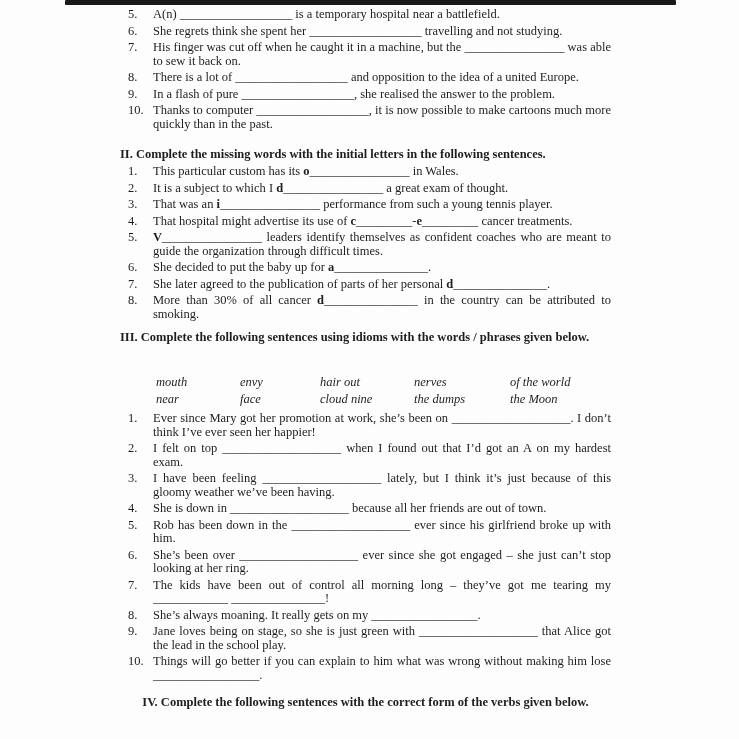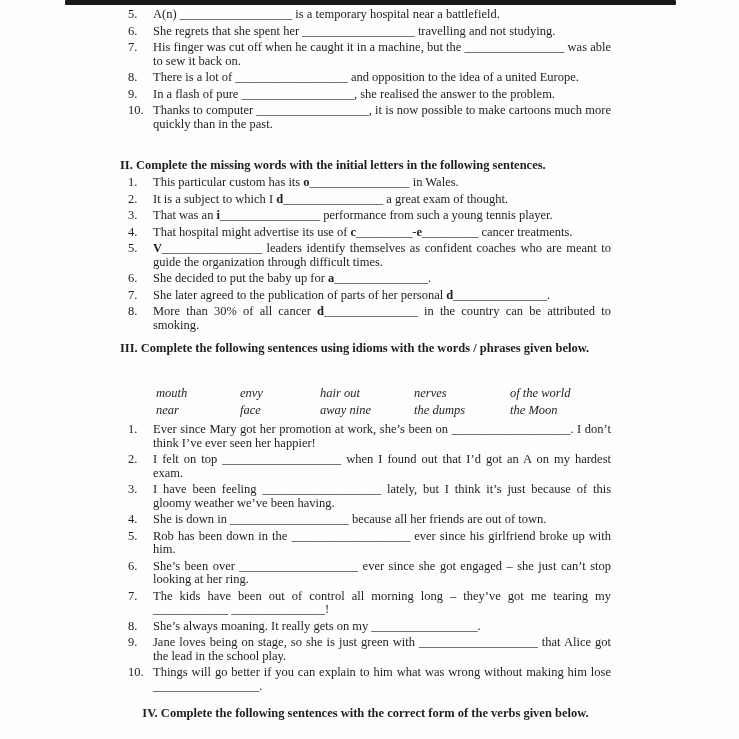--- a/index.html
+++ b/index.html
@@ -18,21 +18,21 @@
     width: 611px; height: 5px;
     background: #191919;
     border-radius: 1px;
   }
   .content {
     padding: 8px 128px 0 120px;
     font-size: 12.5px;
     line-height: 13.5px;
   }
   .section { margin: 0; }
-  .sec-ii  { margin-top: 26px; }
+  .sec-ii  { margin-top: 15px; }
   .sec-iii { margin-top: 8px; }
   .sec-iv  { margin-top: 12px; text-align: center; }
   .sec-head {
     font-weight: bold;
     margin: 0 0 3px 0;
     line-height: 16px;
   }
   .item { display: flex; margin-bottom: 3px; }
   .num {
     flex: 0 0 33px;
@@ -65,21 +65,21 @@
   <div class="scan-bar"></div>
   <div class="content">
 
     <div class="section">
       <div class="item">
           <span class="num">5.</span>
           <span class="txt">A(n) __________________ is a temporary hospital near a battlefield.</span>
         </div>
       <div class="item">
           <span class="num">6.</span>
-          <span class="txt">She regrets that she spent her __________________ travelling and not studying.</span>
+          <span class="txt">She regrets think she spent her __________________ travelling and not studying.</span>
         </div>
       <div class="item">
           <span class="num">7.</span>
           <span class="txt">His finger was cut off when he caught it in a machine, but the ________________ was able to sew it back on.</span>
         </div>
       <div class="item">
           <span class="num">8.</span>
           <span class="txt">There is a lot of __________________ and opposition to the idea of a united Europe.</span>
         </div>
       <div class="item">
@@ -131,21 +131,21 @@
     <div class="section sec-iii">
       <div class="sec-head">III. Complete the following sentences using idioms with the words / phrases given below.</div>
       <div class="bank">
         <span>mouth</span>
           <span>envy</span>
           <span>hair out</span>
           <span>nerves</span>
           <span>of the world</span>
           <span>near</span>
           <span>face</span>
-          <span>away nine</span>
+          <span>cloud nine</span>
           <span>the dumps</span>
           <span>the Moon</span>
       </div>
       <div class="item">
           <span class="num">1.</span>
           <span class="txt">Ever since Mary got her promotion at work, she’s been on ___________________. I don’t think I’ve ever seen her happier!</span>
         </div>
       <div class="item">
           <span class="num">2.</span>
           <span class="txt">I felt on top ___________________ when I found out that I’d got an A on my hardest exam.</span>

